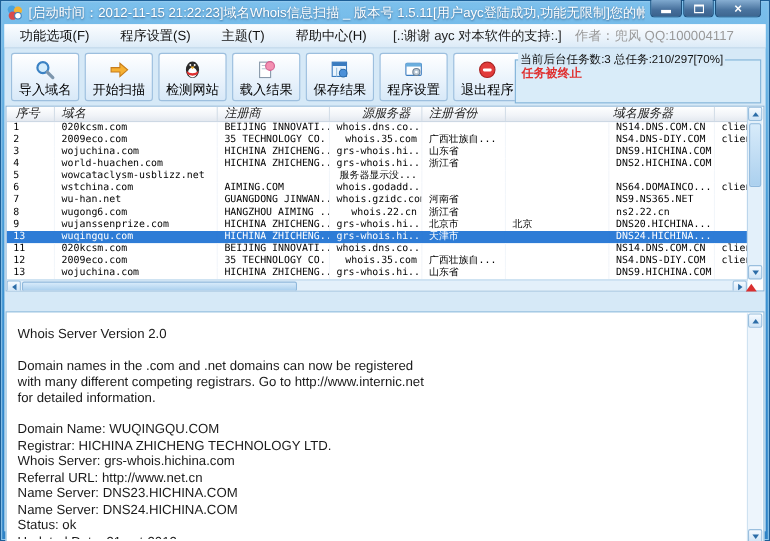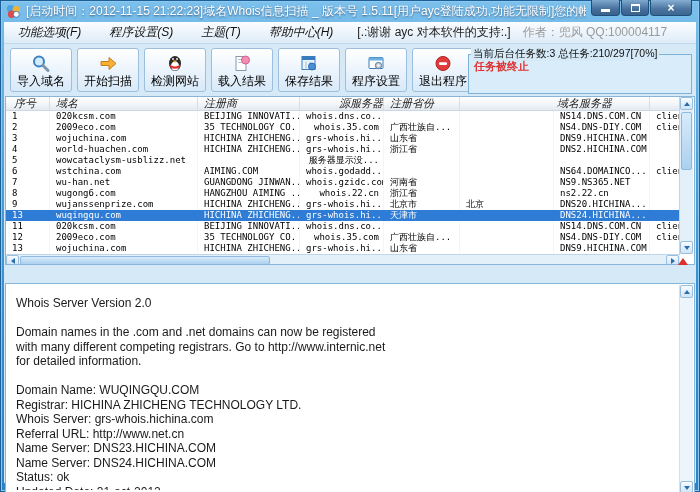--- a/index.html
+++ b/index.html
@@ -28,21 +28,21 @@
 
   
   .client { position: absolute; left: 4px; top: 22px; width: 692px; height: 461px;
     background: #d6e9f7; }
 
   
   .menubar { position: absolute; left: 0; top: 0; width: 100%; height: 22px;
     background: linear-gradient(180deg, #fbfdff, #e7f1fa 70%, #dcebf7);
     border-bottom: 1px solid #c2d8ea; display: flex; align-items: center;
     font-size: 12px; color: #111; }
-  .menu-item { padding: 0 14px; height: 100%; display: flex; align-items: center; cursor: default; font-style: italic; }
+  .menu-item { padding: 0 14px; height: 100%; display: flex; align-items: center; cursor: default; }
   .menu-note { padding: 0 10px; color: #222; }
   .menu-author { color: #9a9a9a; padding-left: 2px; white-space: nowrap; }
 
   
   .toolbar { position: absolute; left: 0; top: 22px; width: 100%; height: 52px; }
   .tb-btn { position: absolute; top: 4px; width: 62px; height: 44px;
     border: 1px solid #9dbfde; border-radius: 3px;
     background: linear-gradient(180deg, #ffffff, #eaf3fc 55%, #d8e9f8);
     display: flex; flex-direction: column; align-items: center; justify-content: center; }
   .tb-btn .ticon { height: 21px; }
@@ -70,21 +70,21 @@
   .trow.selected .c { border-right-color: #2e7cd6; }
   .c0 { width: 44px;  padding-left: 8px; }
   .c1 { width: 148px; }
   .c2 { width: 102px; }
   .c3 { width: 84px;  text-align: right; padding-right: 4px; padding-left: 0; }
   .c4 { width: 76px; }
   .c5 { width: 94px; }
   .c6 { width: 96px;  padding-left: 3px; }
   .c7 { width: 30px;  padding-left: 3px; border-right: none; }
   .h0 { width: 44px; padding-left: 8px; } .h1 { width: 148px; } .h2 { width: 102px; }
-  .h3 { width: 84px; text-align: right; padding-right: 0; padding-left: 0; }
+  .h3 { width: 84px; text-align: right; padding-right: 10px; padding-left: 0; }
   .h4 { width: 76px; } .h5 { width: 94px; margin-top: 32px; } .h6 { width: 96px; padding-left: 3px; }
   .h7 { width: 30px; border-right: none; }
 
   
   .sb-track-v { position: absolute; right: 1px; top: 0; width: 14px; height: 157px;
     background: #e3f0fa; border-left: 1px solid #bcd6ec; }
   .sb-track-h { position: absolute; left: 0; top: 157px; width: 674px; height: 12px;
     background: #e3f0fa; border-top: 1px solid #bcd6ec; }
   .sb-btn { position: absolute; background: linear-gradient(180deg,#f7fbff,#cfe4f6);
     border: 1px solid #9abfde; border-radius: 2px;

